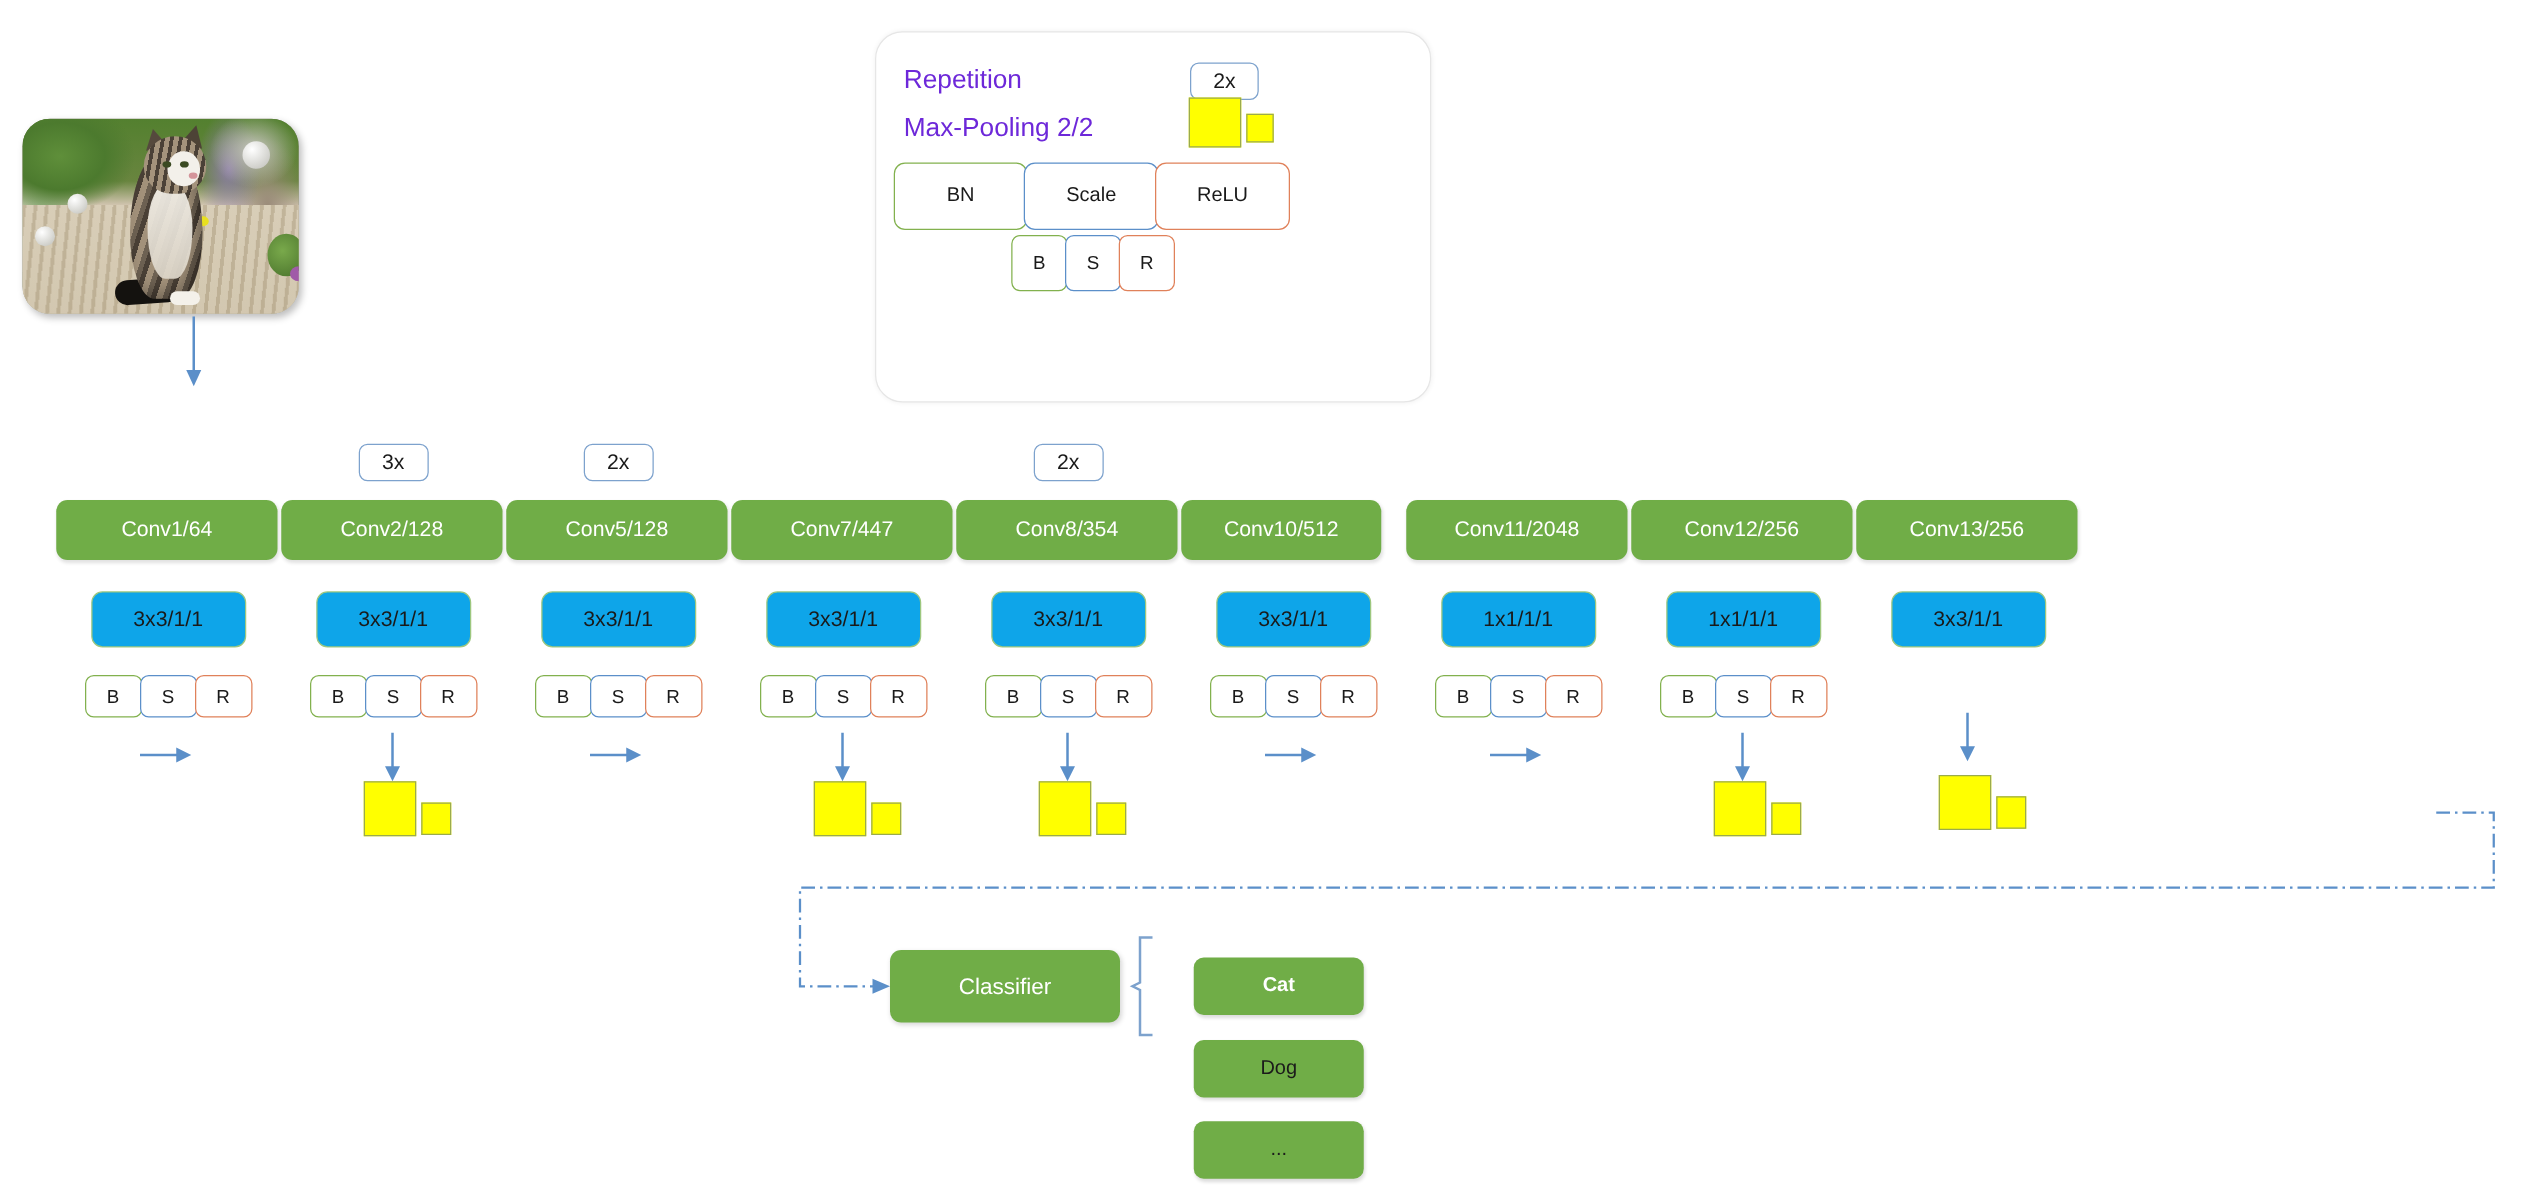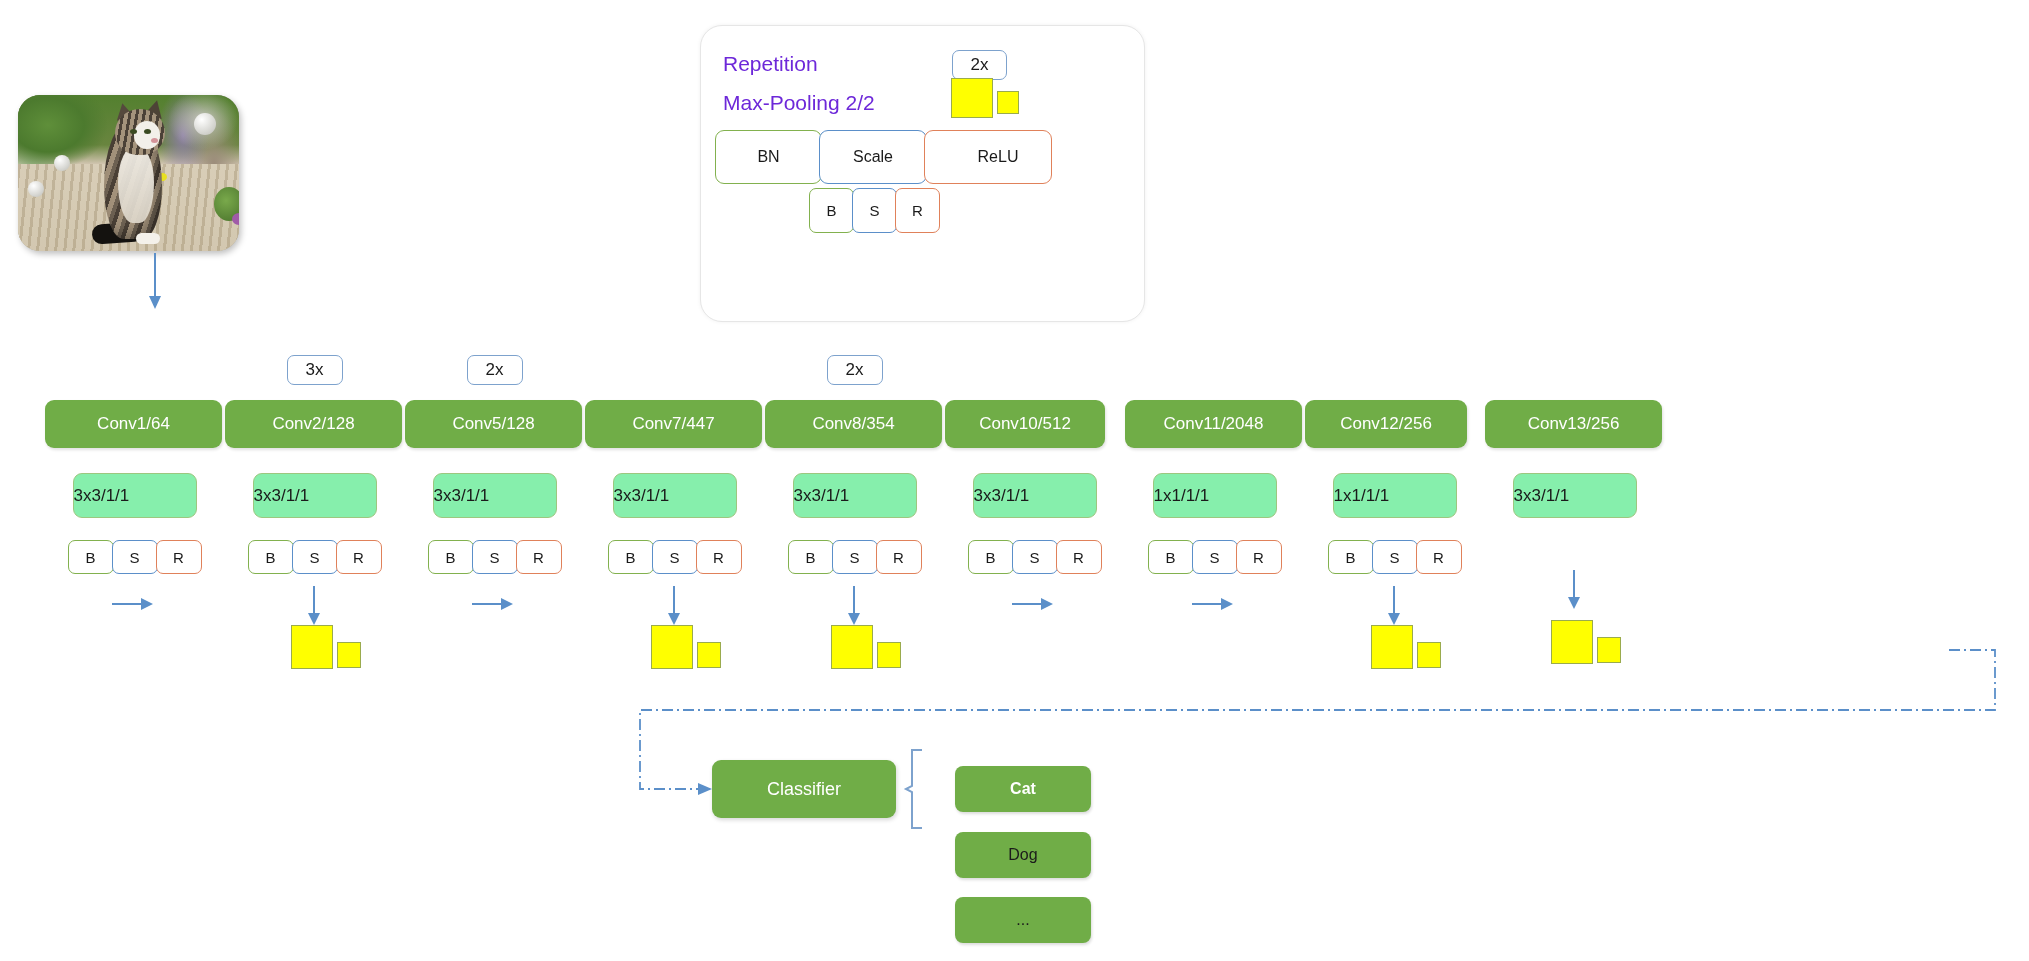--- a/index.html
+++ b/index.html
@@ -104,22 +104,22 @@
     background:radial-gradient(circle at 35% 30%, #ffffff, #bdbdb6);}
 
   
   .conv-head{
     position:absolute;height:48px;border-radius:9px;background:#70ad47;
     display:flex;align-items:center;justify-content:center;
     color:#ffffff;font-size:17px;white-space:nowrap;
     box-shadow:1px 2px 3px rgba(0,0,0,.12);
   }
   .kernel-box{
-    position:absolute;height:43px;border:1.2px solid #9dc77f;border-radius:9px;background:#86efac;
-    display:flex;align-items:center;
+    position:absolute;height:43px;border:1.2px solid #9dc77f;border-radius:9px;background:#0ea5e9;
+    display:flex;align-items:center;justify-content:center;
     font-size:17px;color:#1a1a1a;white-space:nowrap;
   }
 
   
   .result-box{
     position:absolute;height:46px;border-radius:8px;background:#70ad47;
     display:flex;align-items:center;justify-content:center;
     font-size:16px;box-shadow:1px 2px 3px rgba(0,0,0,.14);
   }
   .result-white{color:#ffffff;font-weight:bold;}
@@ -143,21 +143,21 @@
   <span class="legend-label" style="left:22px;top:65px;">Max-Pooling  2/2</span>
   <div class="mp-big" style="left:250px;top:52px;width:40px;height:38px;"></div>
   <div class="mp-small" style="left:296px;top:65px;width:20px;height:21px;"></div>
 
   <div class="wide-box bn-border" style="left:14px;top:104px;width:105px;">
     <span>BN</span>
   </div>
   <div class="wide-box sc-border" style="left:118px;top:104px;width:106px;">
     <span>Scale</span>
   </div>
-  <div class="wide-box re-border" style="left:223px;top:104px;width:106px;padding-left:20px;">
+  <div class="wide-box re-border" style="left:223px;top:104px;width:106px;">
     <span>ReLU</span>
   </div>
 
   <div class="bsr bn-border" style="left:108px;top:162px;width:43px;height:43px;">
     <span>B</span>
   </div>
   <div class="bsr sc-border" style="left:151px;top:162px;width:43px;height:43px;">
     <span>S</span>
   </div>
   <div class="bsr re-border" style="left:194px;top:162px;width:43px;height:43px;">
@@ -334,21 +334,21 @@
     <div class="bsr" style="left: 1191.5px; top: 540px; width: 44px; height: 32px; border: 1.3px solid rgb(91, 143, 201);">
       <span>S</span>
     </div>
     <div class="bsr" style="left: 1235.5px; top: 540px; width: 44px; height: 32px; border: 1.3px solid rgb(224, 129, 90);">
       <span>R</span>
     </div>
     <svg class="abs" width="44" height="16" style="left: 1191.5px; top: 596px;">
       <line x1="0" y1="8" x2="31" y2="8" stroke="#5b8fc9" stroke-width="2"></line>
       <polygon points="41,8 29,2 29,14" fill="#5b8fc9"></polygon>
     </svg>
-    <div class="conv-head" style="left: 1305px; top: 400px; width: 162px;">
+    <div class="conv-head" style="left: 1305px; top: 400px; width: 177px;">
       <span>Conv12/256</span>
     </div>
     <div class="kernel-box" style="left: 1332.5px; top: 473px; width: 122px;">
       <span>1x1/1/1</span>
     </div>
     <div class="bsr" style="left: 1327.5px; top: 540px; width: 44px; height: 32px; border: 1.3px solid rgb(130, 177, 78);">
       <span>B</span>
     </div>
     <div class="bsr" style="left: 1371.5px; top: 540px; width: 44px; height: 32px; border: 1.3px solid rgb(91, 143, 201);">
       <span>S</span>

